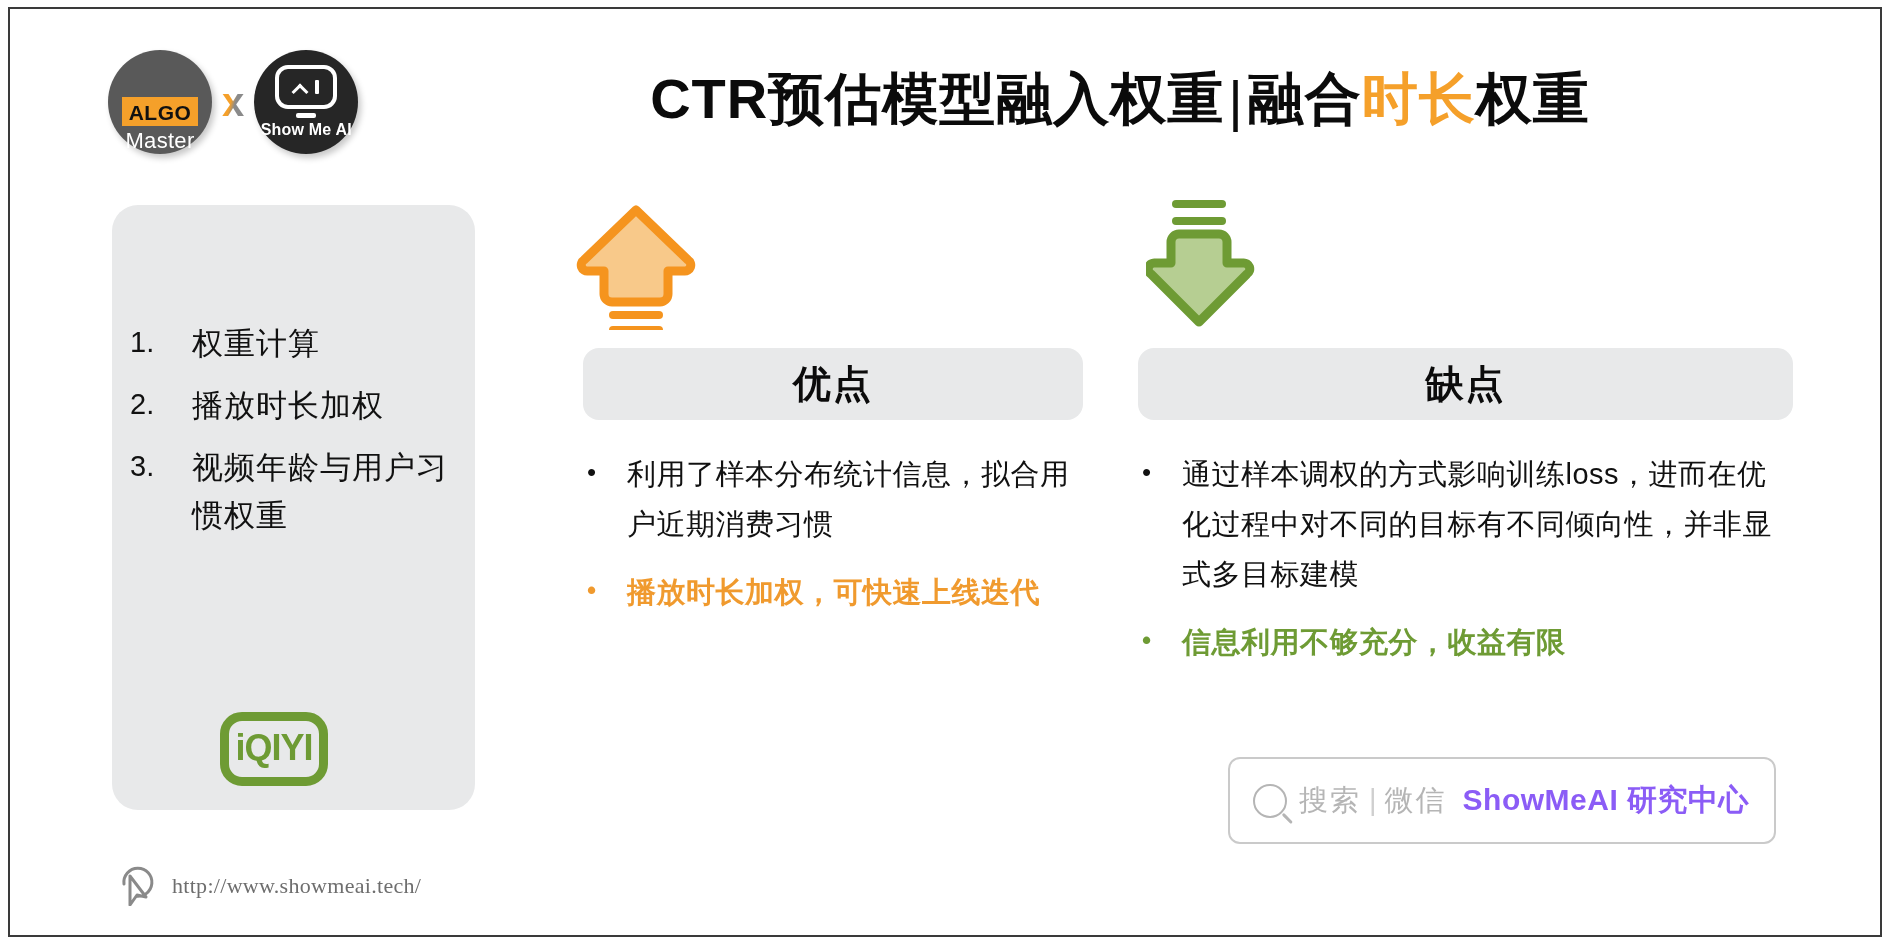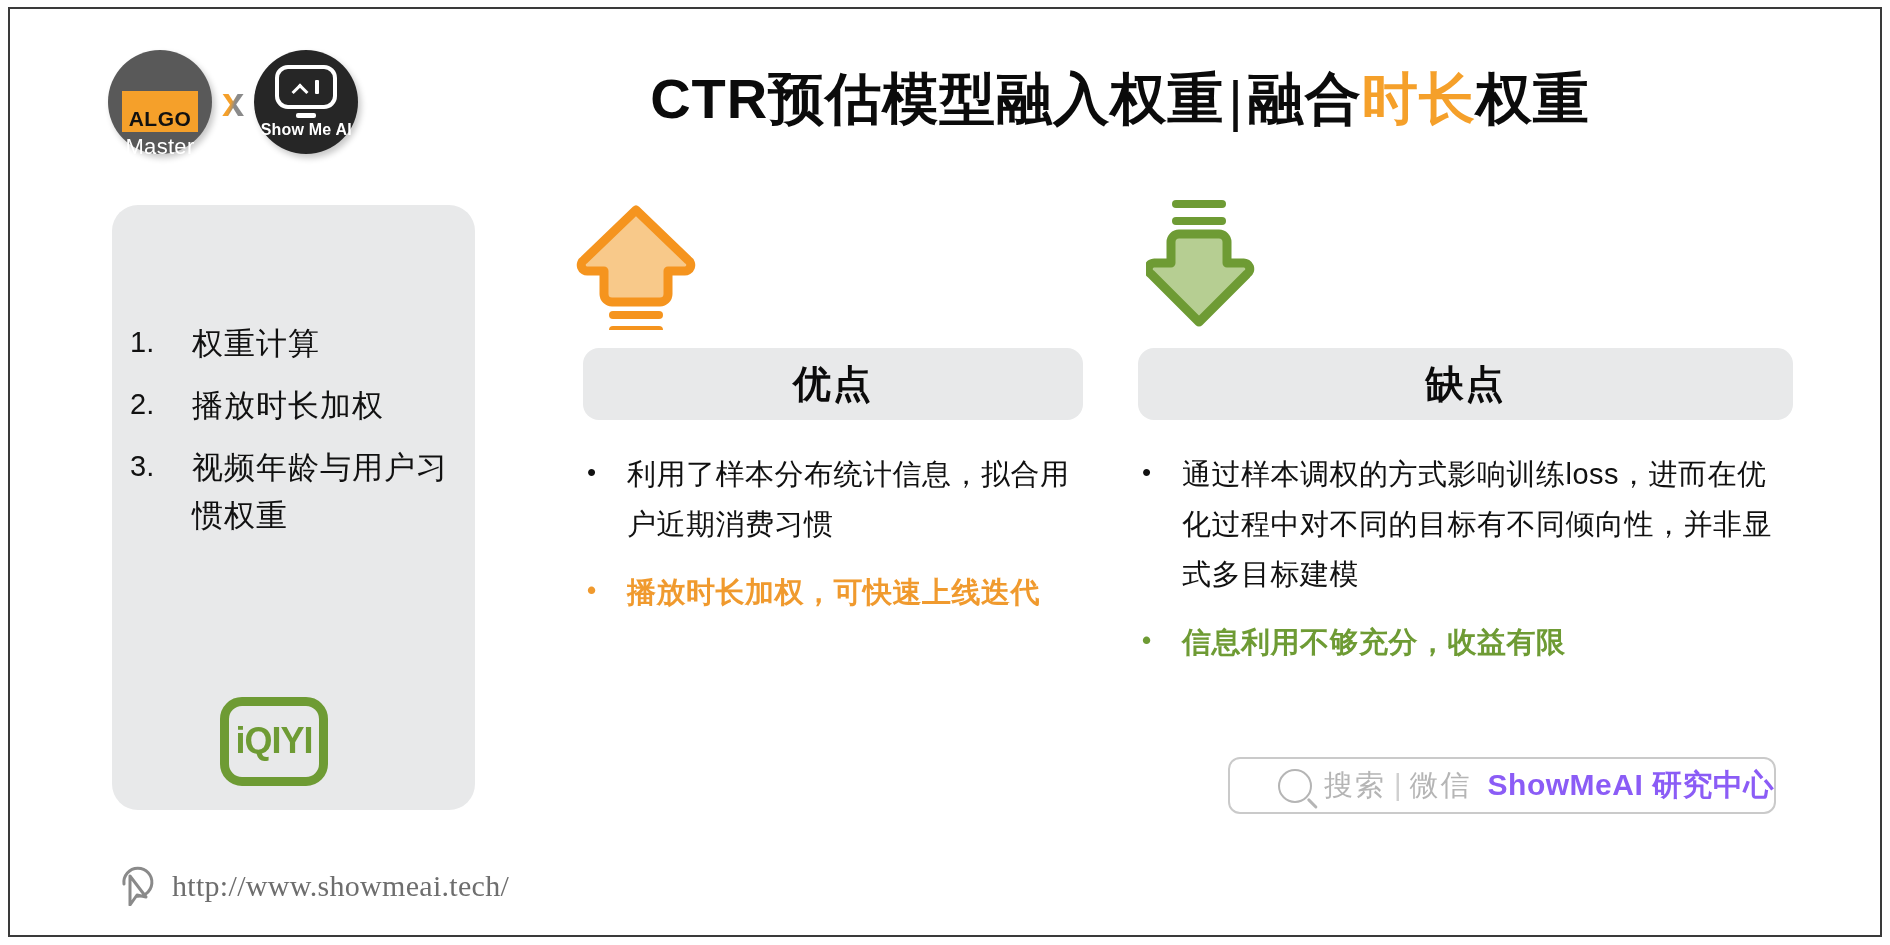--- a/index.html
+++ b/index.html
@@ -52,21 +52,21 @@
     box-shadow: 3px 4px 6px rgba(0,0,0,0.22);
   }
   .logo-algo { background: #595959; }
   .logo-sma  { background: #262626; }
   .algo-tag {
     background: #F5A02A;
     color: #111;
     font-weight: bold;
     font-size: 21px;
     letter-spacing: 0.5px;
-    padding: 17px 7px 2px 7px;
+    padding: 5px 7px 2px 7px;
     line-height: 1.05;
     margin-top: 45px;
   }
   .algo-sub {
     color: #ffffff;
     font-weight: normal;
     font-size: 22px;
     letter-spacing: 0.3px;
     margin-top: 3px;
     line-height: 1.05;
@@ -171,21 +171,21 @@
   }
   .sb-label {
     flex: 1 1 auto;
     letter-spacing: 1px;
   }
   .iqiyi {
     position: absolute;
     left: 108px;
     bottom: 24px;
     width: 108px;
-    height: 89px;
+    height: 74px;
     border: 9px solid #6E9B34;
     border-radius: 22px;
     box-sizing: border-box;
     display: flex;
     align-items: center;
     justify-content: center;
   }
   .iqiyi-text {
     color: #6E9B34;
     font-weight: bold;
@@ -252,27 +252,27 @@
     width: 120px;
     height: 132px;
   }
 
   
   .search-badge {
     position: absolute;
     left: 1228px;
     top: 757px;
     width: 548px;
-    height: 57px;
+    height: 87px;
     border: 2px solid #CACACA;
     border-radius: 12px;
     box-sizing: border-box;
     display: flex;
     align-items: center;
-    padding-left: 48px;
+    padding-left: 23px;
     gap: 0px;
     background: #fff;
   }
   .sb-mag {
     flex: 0 0 auto;
     width: 30px; height: 30px;
     border: 2.5px solid #B5B5B5;
     border-radius: 50%;
     position: relative;
     margin-right: 12px;
@@ -307,21 +307,21 @@
     position: absolute;
     left: 118px;
     top: 862px;
     display: flex;
     align-items: center;
     gap: 14px;
   }
   .footer-url {
     color: #6E6E6E;
     font-family: "Liberation Serif", "DejaVu Serif", serif;
-    font-size: 30px;
+    font-size: 22px;
     letter-spacing: 0.3px;
   }
 </style>
 </head>
 <body>
 
 <div id="slide">
 
   <div class="slide-frame"></div>
 

